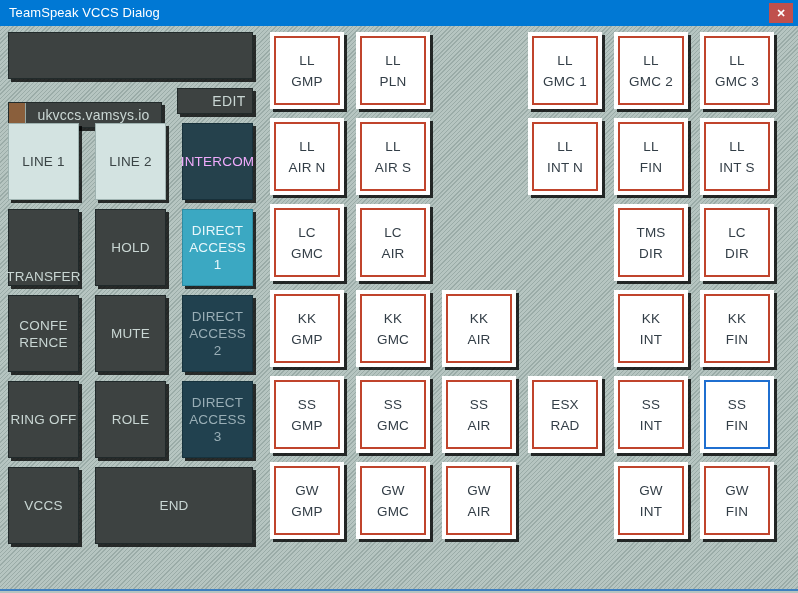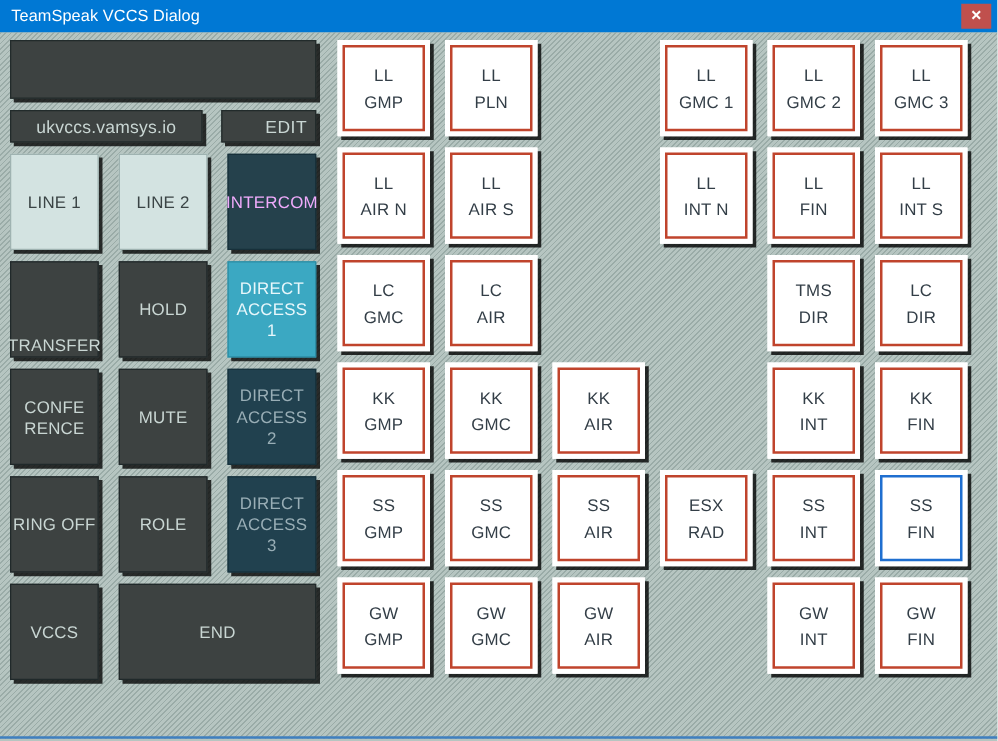--- a/index.html
+++ b/index.html
@@ -191,21 +191,21 @@
 
   <div id="titlebar">
     <div id="titlebar-text">TeamSpeak VCCS Dialog</div>
     <button id="close-button">✕</button>
   </div>
 
   <div id="client">
 
     <div class="cell readout" id="status-display" style="left:8px; top:6px; width:245px; height:47px;"></div>
 
-    <div class="cell readout" id="server-box" style="left:8px; top:62px; width:154px; height:26px;flex-direction:column;">
+    <div class="cell readout" id="server-box" style="left:8px; top:76px; width:154px; height:26px;">
       <div id="server-swatch"></div>
       <div id="server-name">ukvccs.vamsys.io</div>
     </div>
 
     <div class="cell" id="edit-button" style="left:177px; top:62px; width:76px; height:26px;padding-left:28px;">EDIT</div>
 
     <div id="left-controls">
         <div class="cell dbtn line" style="left: 8px; top: 97px; width: 71px; height: 77px;">
           <div>
             <span>LINE 1</span>

